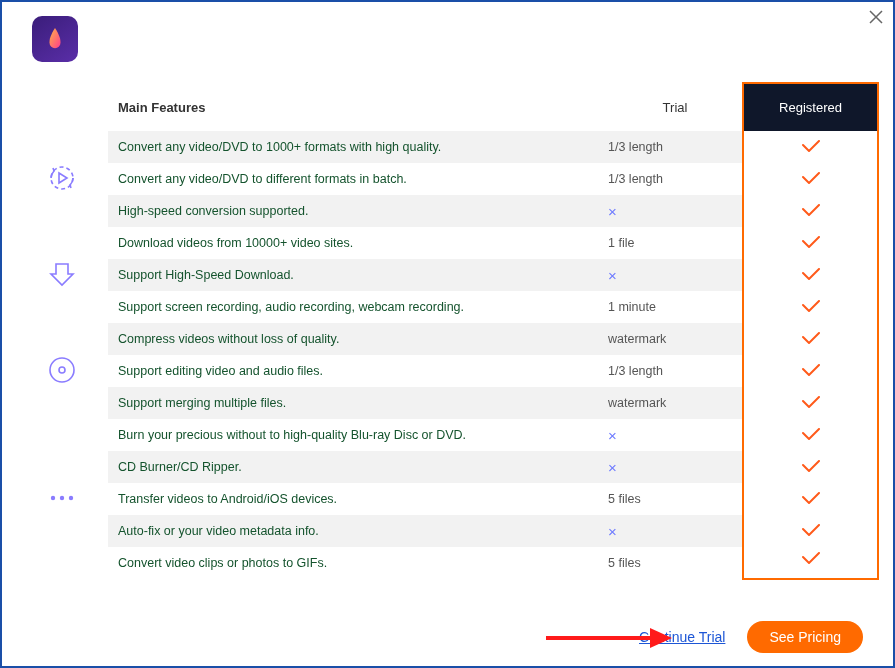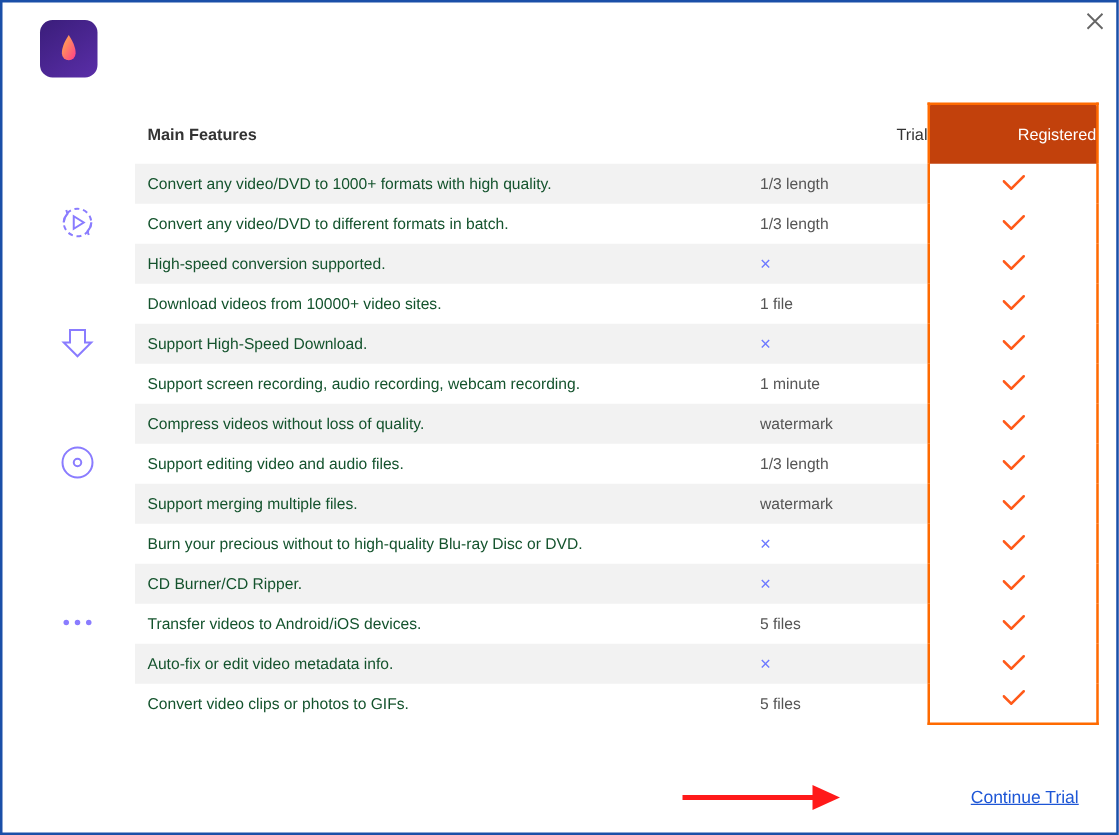--- a/index.html
+++ b/index.html
@@ -15,23 +15,23 @@
   .close-btn { position: absolute; right: 8px; top: 6px; width: 18px; height: 18px; cursor: pointer; color: #666; }
 
   
   .table-wrap { padding: 8px 14px 0 14px; }
   table { width: 100%; border-collapse: collapse; table-layout: fixed; }
   col.c-icon { width: 92px; }
   col.c-feat { }
   col.c-trial { width: 135px; }
   col.c-reg  { width: 135px; }
 
-  thead th { height: 48px; font-weight: 500; color: #333; font-size: 13px; text-align: right; background: #fff; }
+  thead th { height: 48px; font-weight: 500; color: #333; font-size: 13px; text-align: center; background: #fff; }
   thead th.feat { text-align: left; padding-left: 10px; font-weight: bold; }
-  thead th.reg { background: #c2410c; color: #fff; border-top-left-radius: 4px; border-top-right-radius: 4px; }
+  thead th.reg { background: #0f172a; color: #fff; border-top-left-radius: 4px; border-top-right-radius: 4px; }
   tbody tr { height: 32px; }
   tbody tr.alt td:not(.reg-cell):not(.icon-cell) { background: #f2f2f2; }
   tbody tr.alt td.icon-cell { background: #fff; }
   tbody td { font-size: 12.5px; color: #14532d; vertical-align: middle; }
   tbody td.feat { text-align: left; padding-left: 10px; }
   tbody td.trial { text-align: left; color: #555; }
   tbody td.reg-cell { text-align: center; }
 
   
   td.icon-cell { text-align: center; vertical-align: middle; background: #fff; }
@@ -200,37 +200,38 @@
               </svg></span></td>
         </tr>
         <tr>
           <td class="feat">Transfer videos to Android/iOS devices.</td>
           <td class="trial">5 files</td>
           <td class="reg-cell reg-box-border"><span class="check"><svg width="18" height="12" viewBox="0 0 18 12">
                 <path d="M1 5 L7 11 L17 1" stroke="#ff5a1a" stroke-width="2" fill="none" stroke-linecap="round"></path>
               </svg></span></td>
         </tr>
         <tr class="alt">
-          <td class="feat">Auto-fix or edit video metadata info.</td>
+          <td class="feat">Auto-fix or your video metadata info.</td>
           <td class="trial"><span class="cross">×</span></td>
           <td class="reg-cell reg-box-border"><span class="check"><svg width="18" height="12" viewBox="0 0 18 12">
                 <path d="M1 5 L7 11 L17 1" stroke="#ff5a1a" stroke-width="2" fill="none" stroke-linecap="round"></path>
               </svg></span></td>
         </tr>
         <tr>
           <td class="feat">Convert video clips or photos to GIFs.</td>
           <td class="trial">5 files</td>
           <td class="reg-cell reg-box-border"><span class="check"><svg width="18" height="12" viewBox="0 0 18 12">
                 <path d="M1 5 L7 11 L17 1" stroke="#ff5a1a" stroke-width="2" fill="none" stroke-linecap="round"></path>
               </svg></span></td>
         </tr>
       </tbody>
   </table>
 </div>
 
 <div class="footer">
   <a class="continue">Continue Trial</a>
+  <button class="see-pricing">See Pricing</button>
 </div>
 
 <svg class="arrow-ann" viewBox="0 0 130 28">
   <line x1="4" y1="14" x2="112" y2="14" stroke="#ff1a1a" stroke-width="4"></line>
   <polygon points="108,4 130,14 108,24" fill="#ff1a1a"></polygon>
 </svg>
 
 </body></html>

